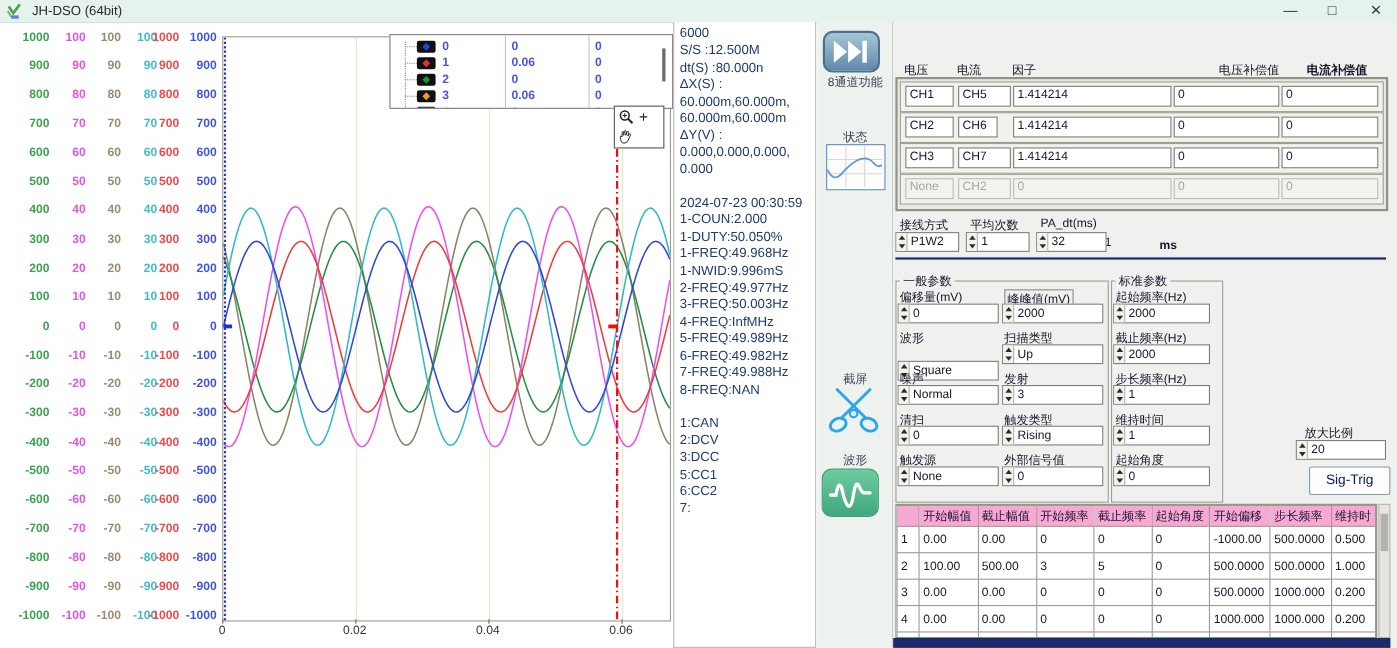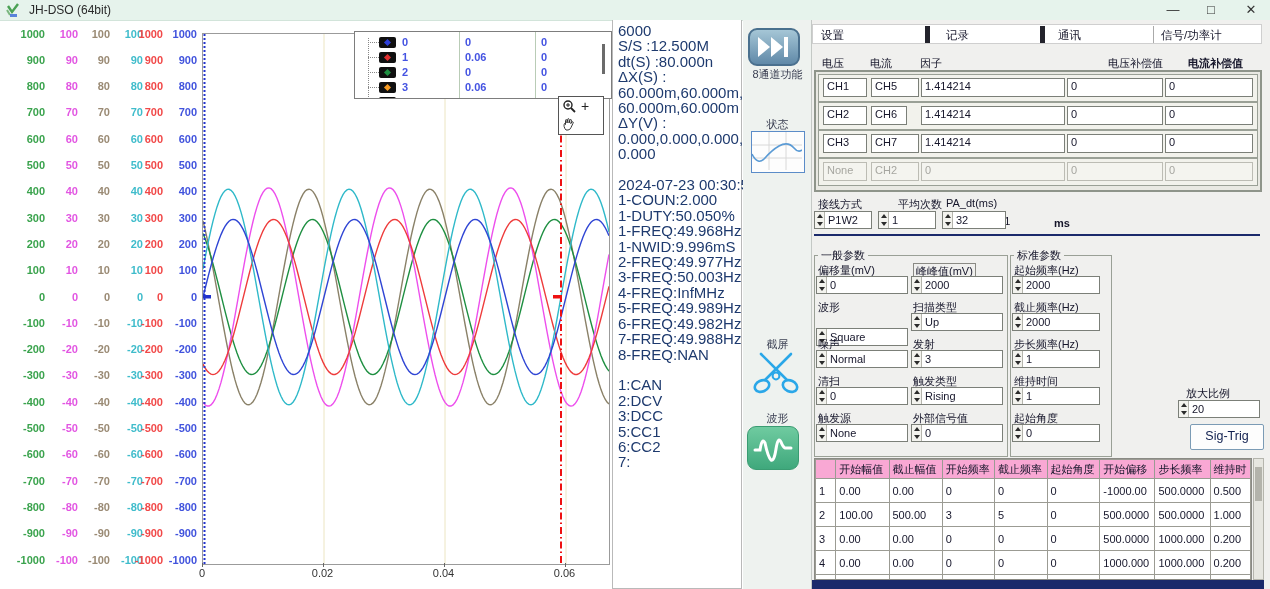--- a/index.html
+++ b/index.html
@@ -31,21 +31,21 @@
   .lg-v{position:absolute;top:1px;font-size:11px;font-weight:700;color:#4453e2;}
   .lg-tree-v{position:absolute;left:13px;top:6px;width:1px;border-left:1px dotted #888;}
   .lg-stub{position:absolute;left:13px;width:11px;border-top:1px dotted #888;}
   #legend-scroll{position:absolute;right:6px;top:12px;width:3px;height:30px;background:#6b6b6b;}
   
   #plot-tools{left:558px;top:96px;width:44px;height:37px;background:#fff;border:1px solid #555;}
   #plot-tools .trow{display:flex;align-items:center;height:18px;padding-left:3px;}
   #tool-plus{font-size:14px;color:#222;margin-left:4px;}
   
   #info-panel{left:612px;top:20px;width:130px;height:569px;background:#fff;border:1px solid #b9b9b9;border-top:none;box-sizing:border-box;}
-  .info-line{margin-left:5px;font-size:15px;line-height:15.4px;min-height:15.4px;color:#1e3a6e;white-space:nowrap;}
+  .info-line{margin-left:5px;font-size:12px;line-height:15.4px;min-height:15.4px;color:#1e3a6e;white-space:nowrap;}
   
   #midcol{left:743px;top:20px;width:69px;height:569px;background:#eef2ef;border-right:1px solid #c4c8c5;box-sizing:border-box;}
   .midlabel{position:absolute;font-size:11px;color:#3a3f52;width:69px;text-align:center;}
   #ff-button{left:748px;top:28px;width:52px;height:38px;border-radius:9px;border:2px solid #4a708e;
      background:linear-gradient(#a5c6d6,#6089a8);box-sizing:border-box;}
   #status-icon{left:751px;top:131px;width:52px;height:40px;background:#fdfdfd;border:1px solid #5b8cc8;}
   #wave-button{left:747px;top:426px;width:50px;height:42px;border-radius:9px;background:linear-gradient(#6fcba0,#3fa87c);border:1px solid #3a9c72;}
   
   #rightpanel{left:812px;top:20px;width:458px;height:569px;background:#f0f0ee;}
   .tabbar{position:absolute;left:0;top:4px;width:450px;height:20px;background:#fff;border:1px solid #cfcfcf;box-sizing:border-box;}
@@ -387,29 +387,20 @@
 </div>
 
 <div class="midlabel" style="left:743px;top:411px;">波形</div>
 <div id="wave-button" class="abs">
   <svg width="50" height="42" viewBox="0 0 50 42">
     <path d="M7,23 L12,23 Q14,10 17,16 Q20,30 23,33 Q26,35 28,22 Q30,9 33,15 Q35,20 37,21 L43,21" fill="none" stroke="#fff" stroke-width="3" stroke-linecap="round"></path>
   </svg>
 </div>
 
 <div id="rightpanel" class="abs">
-  <div class="tabbar">
-    <span class="tab" style="left:8px;">设置</span>
-    <div class="tabsep" style="left:112px;"></div>
-    <span class="tab" style="left:133px;">记录</span>
-    <div class="tabsep" style="left:227px;"></div>
-    <span class="tab" style="left:245px;">通讯</span>
-    <div class="tabsep2" style="left:340px;"></div>
-    <span class="tab" style="left:348px;">信号/功率计</span>
-  </div>
 
   <div class="plabel" style="left:10px;top:36px;">电压</div>
   <div class="plabel" style="left:58px;top:36px;">电流</div>
   <div class="plabel" style="left:108px;top:36px;">因子</div>
   <div class="plabel" style="left:296px;top:36px;">电压补偿值</div>
   <div class="plabel" style="left:376px;top:36px;font-weight:bold;">电流补偿值</div>
 
   <div id="chbox">
       <div class="chrow" style="top: 2px;">
         <div class="field" style="left: 4px; top: 3px; width: 44px; height: 19px;">CH1</div>
@@ -531,21 +522,21 @@
     </div>
   <div id="bottom-navy"></div>
 <div class="plabel" style="left: 6px; top: 177px;">接线方式</div>
     <div class="spin" style="left: 2px; top: 191px; width: 58px;">
       <div class="arr">
         <div class="tri-up"></div>
         <div class="tri-dn"></div>
       </div>
       <div class="sv">P1W2</div>
     </div>
-    <div class="plabel" style="left: 86px; top: 177px; text-align: right;">平均次数</div>
+    <div class="plabel" style="left: 70px; top: 177px; text-align: right;">平均次数</div>
     <div class="spin" style="left: 66px; top: 191px; width: 58px;">
       <div class="arr">
         <div class="tri-up"></div>
         <div class="tri-dn"></div>
       </div>
       <div class="sv">1</div>
     </div>
     <div class="plabel" style="left: 134px; top: 177px;">PA_dt(ms)</div>
     <div class="spin" style="left: 130px; top: 191px; width: 64px;">
       <div class="arr">

